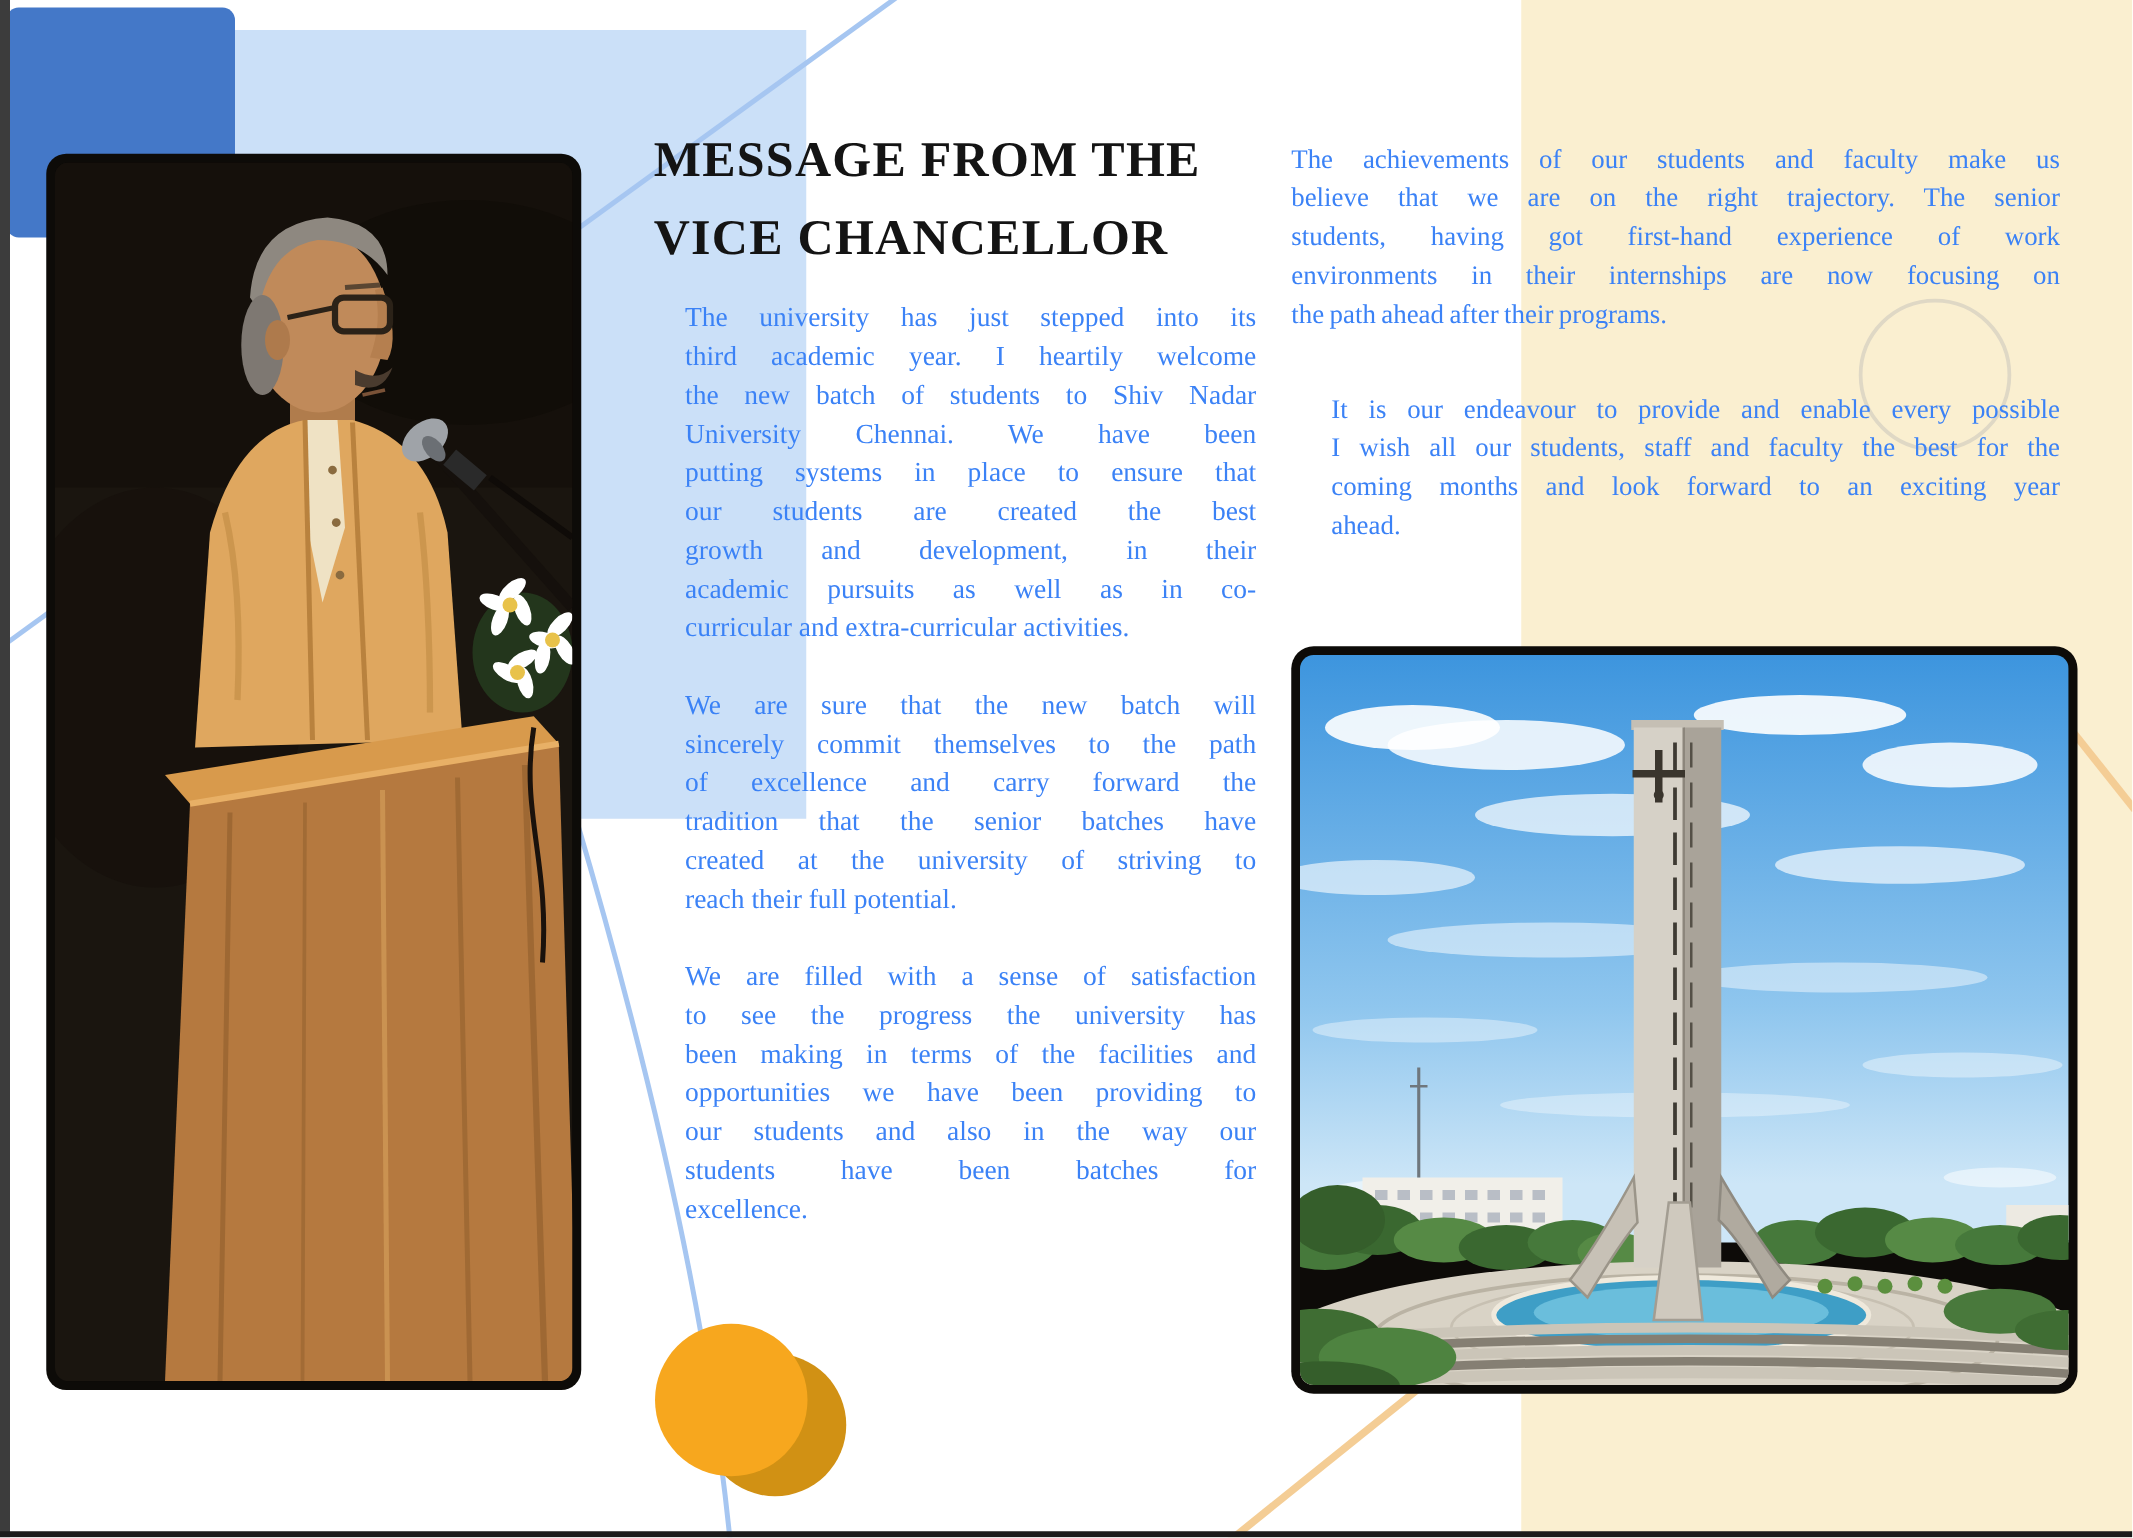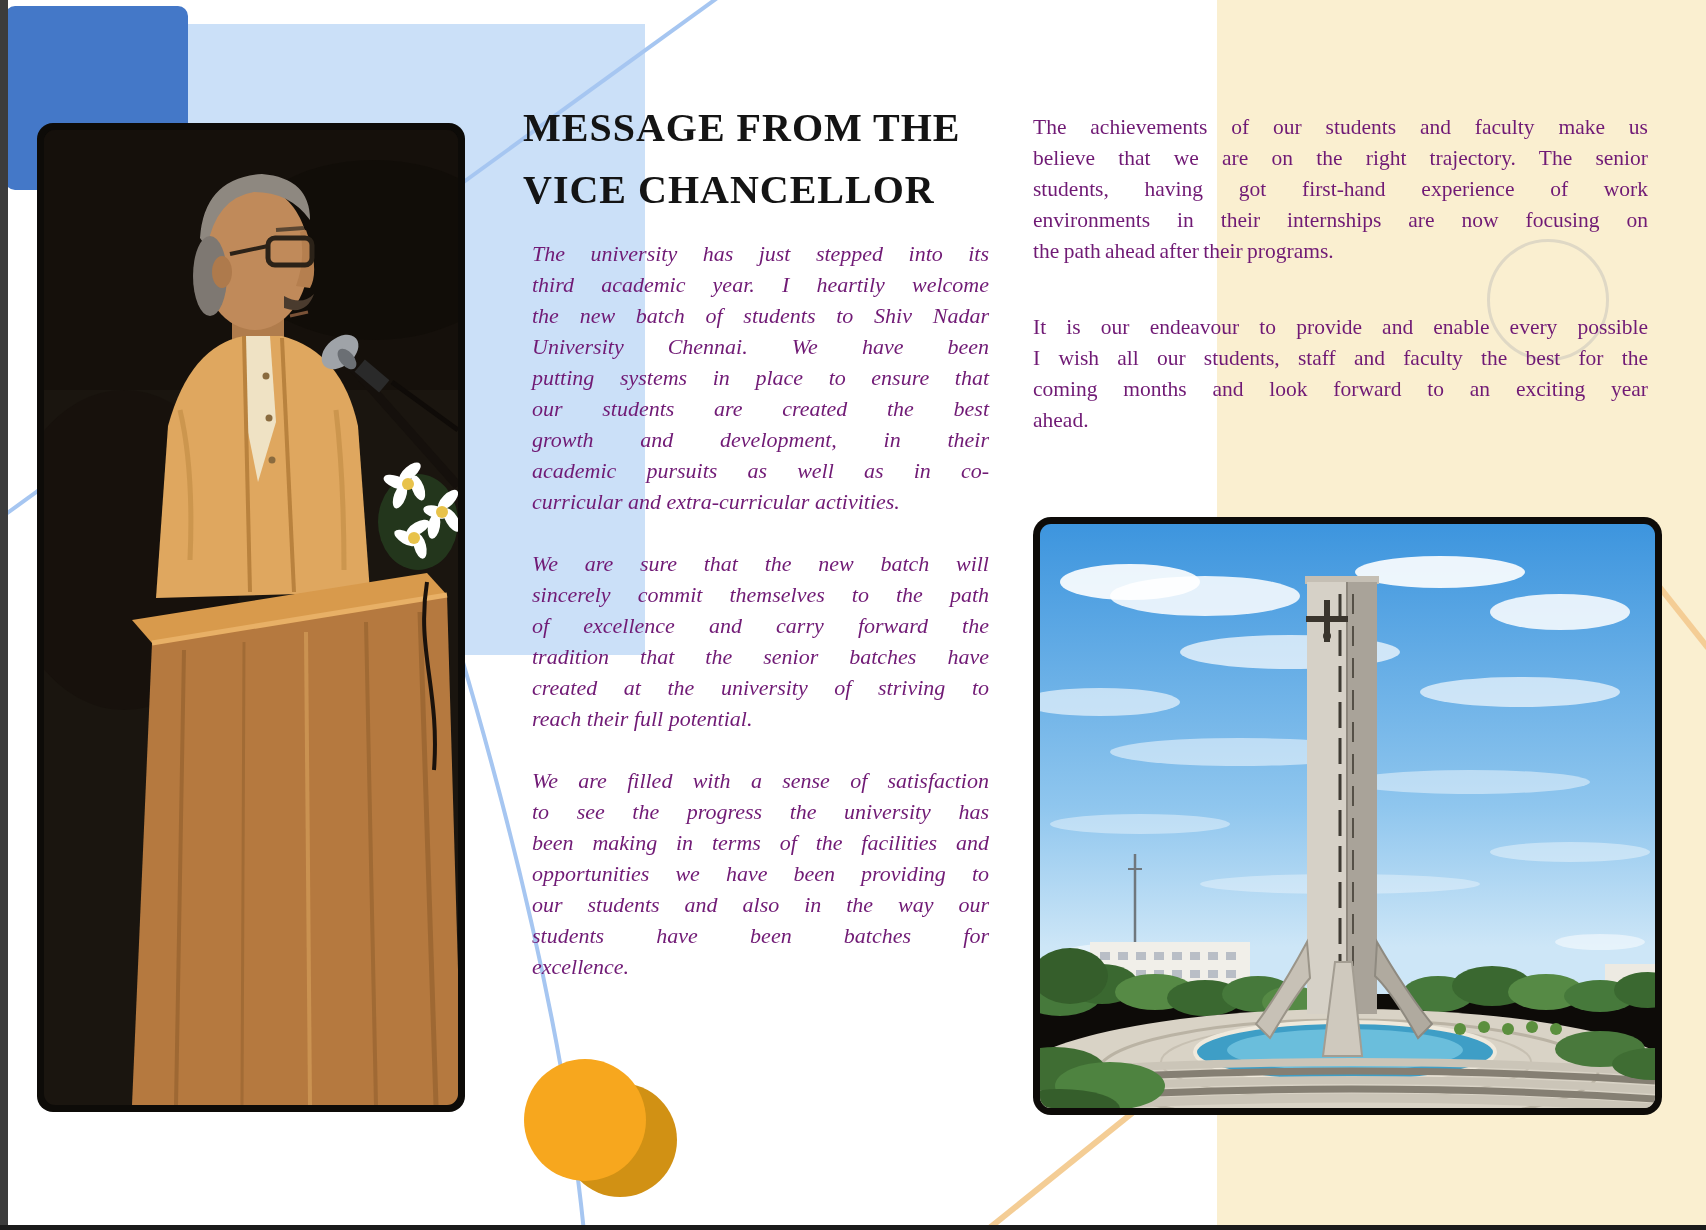--- a/index.html
+++ b/index.html
@@ -18,26 +18,26 @@
 
   
   #edge-left{left:0;top:0;width:8px;height:1230px;background:#3C3C3C;}
   #edge-bottom{left:0;top:1225px;width:1706px;height:5px;background:#1B1B1B;}
 
   
   #title-block{left:523px;top:97px;width:480px;}
   .title-line{font-weight:700;font-size:40px;line-height:62px;letter-spacing:1px;color:#141414;white-space:nowrap;}
 
   
-  .col{font-size:22px;line-height:31px;color:#701a75;}
-  #middle-col{left:532px;top:238px;width:457px;font-style:italic;}
+  .col{font-size:22px;line-height:31px;color:#3b82f6;}
+  #middle-col{left:548px;top:238px;width:457px;}
   #right-col{left:1033px;top:112px;width:615px;font-size:21.5px;word-spacing:-1px;}
   .para{margin:0;}
   #middle-col .para + .para{margin-top:31px;}
-  #right-col .para + .para{margin-top:45px;}
+  #right-col .para + .para{margin-top:45px;margin-left:32px;}
   .line{text-align:justify;text-align-last:justify;}
   .line.end{text-align-last:left;}
 
   
   .photo{box-sizing:border-box;padding:7px;background:#0D0B08;overflow:hidden;}
   #vc-photo{left:37px;top:123px;width:428px;height:989px;border-radius:16px;}
   #campus-photo{left:1033px;top:517px;width:629px;height:598px;border-radius:18px;}
   .photo-inner{width:100%;height:100%;border-radius:11px;overflow:hidden;position:relative;}
   .photo-inner svg{display:block;width:100%;height:100%;}
 </style>

